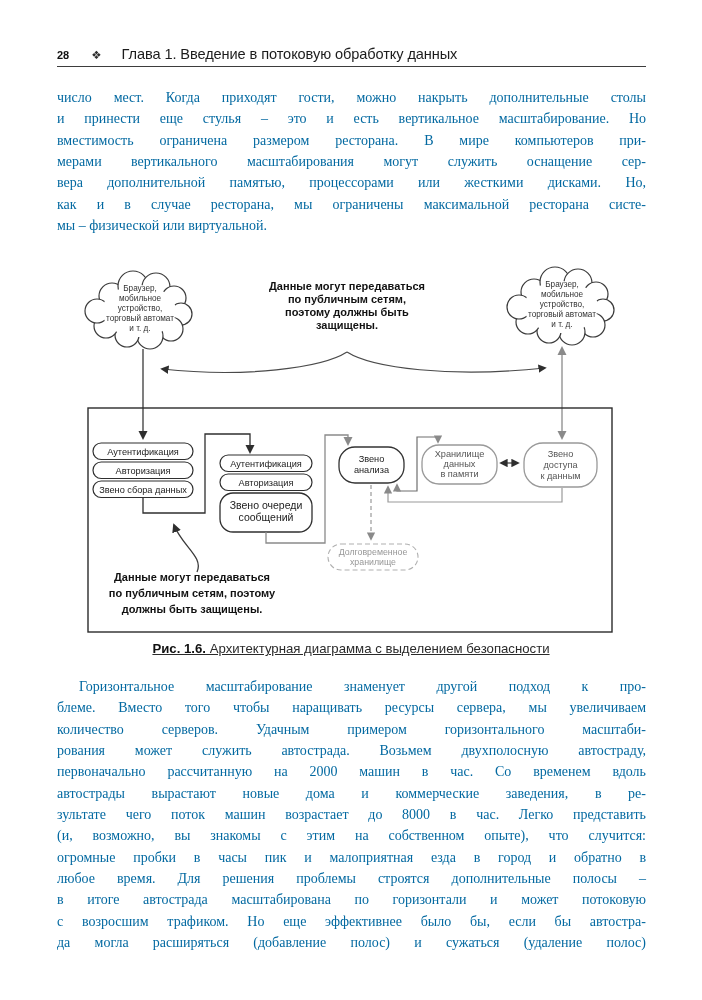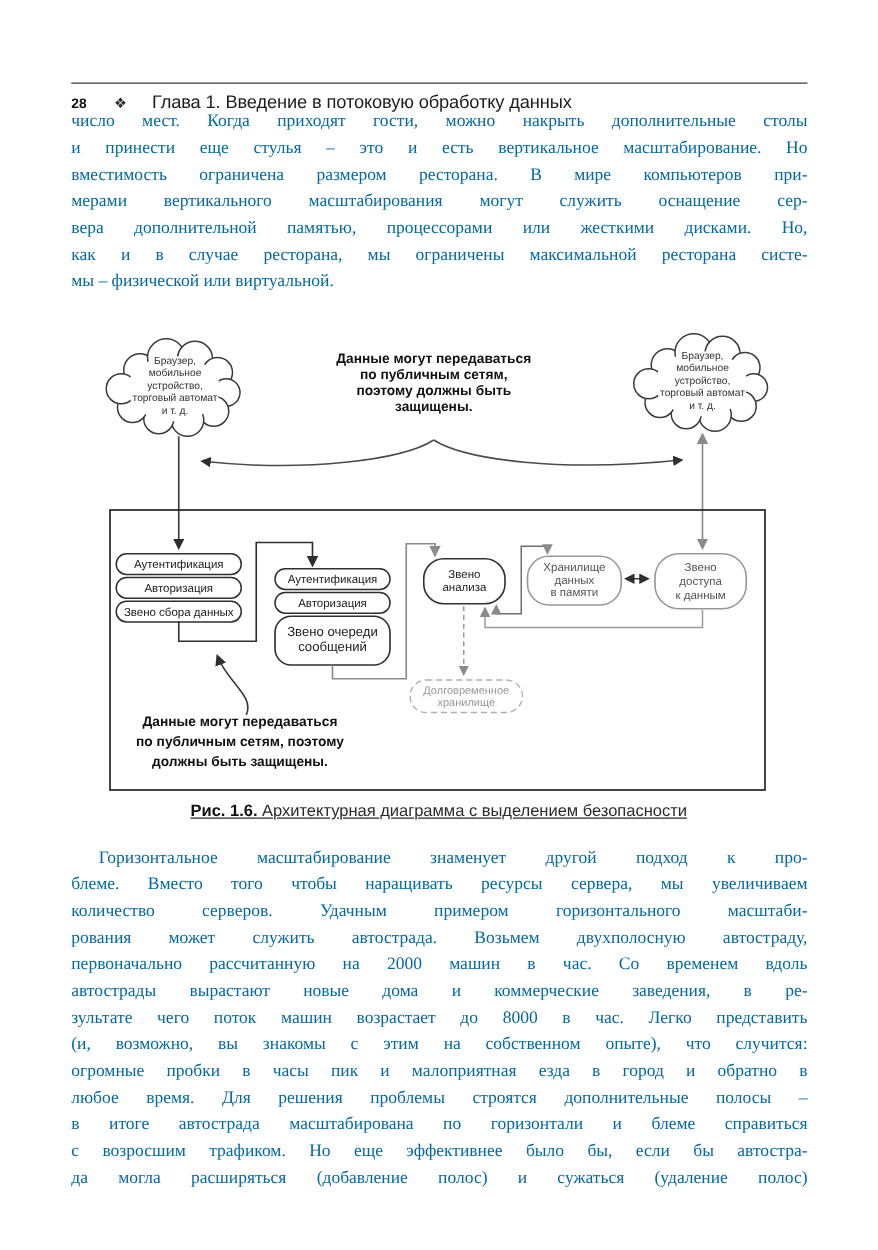--- a/index.html
+++ b/index.html
@@ -3,21 +3,21 @@
 <meta charset="utf-8">
 <style>
   html,body{margin:0;padding:0;background:#ffffff;}
   .page{position:relative;width:702px;height:1000px;background:#ffffff;overflow:hidden;
         font-family:"Liberation Serif",serif;color:#1e1e1e;}
   
   .hdr{position:absolute;left:57px;top:46px;width:589px;display:flex;align-items:baseline;
        font-family:"Liberation Sans",sans-serif;}
   .hdr .num{font-weight:bold;font-size:11px;color:#111;}
   .hdr .dia{margin-left:22px;font-size:11.5px;color:#2f2f2f;}
-  .hdr .ttl{margin-left:20px;font-size:14.6px;color:#1c1c1c;letter-spacing:-0.1px;margin-top:28px;}
+  .hdr .ttl{margin-left:20px;font-size:14.6px;color:#1c1c1c;letter-spacing:-0.1px;}
   .rule{position:absolute;left:57px;top:66px;width:589px;border-top:1.5px solid #3d3d3d;}
   
   .para{position:absolute;left:57px;width:589px;font-size:14px;line-height:21.35px;color:#0369a1;}
   #p1{top:87px;}
   #p2{top:676px;}
   .bl{text-align:justify;text-align-last:justify;}
   .bl.end{text-align-last:left;}
   .bl.ind{text-indent:22px;}
   
   .cap{position:absolute;left:0;top:641px;width:702px;text-align:center;
@@ -191,18 +191,18 @@
     <div class="bl ind">Горизонтальное масштабирование знаменует другой подход к про-</div>
     <div class="bl">блеме. Вместо того чтобы наращивать ресурсы сервера, мы увеличиваем</div>
     <div class="bl">количество серверов. Удачным примером горизонтального масштаби-</div>
     <div class="bl">рования может служить автострада. Возьмем двухполосную автостраду,</div>
     <div class="bl">первоначально рассчитанную на 2000 машин в час. Со временем вдоль</div>
     <div class="bl">автострады вырастают новые дома и коммерческие заведения, в ре-</div>
     <div class="bl">зультате чего поток машин возрастает до 8000 в час. Легко представить</div>
     <div class="bl">(и, возможно, вы знакомы с этим на собственном опыте), что случится:</div>
     <div class="bl">огромные пробки в часы пик и малоприятная езда в город и обратно в</div>
     <div class="bl">любое время. Для решения проблемы строятся дополнительные полосы –</div>
-    <div class="bl">в итоге автострада масштабирована по горизонтали и блеме справиться</div>
+    <div class="bl">в итоге автострада масштабирована по горизонтали и может потоковую</div>
     <div class="bl">с возросшим трафиком. Но еще эффективнее было бы, если бы автостра-</div>
     <div class="bl">да могла расширяться (добавление полос) и сужаться (удаление полос)</div>
   </div>
 
 </div>
 
 </body></html>

